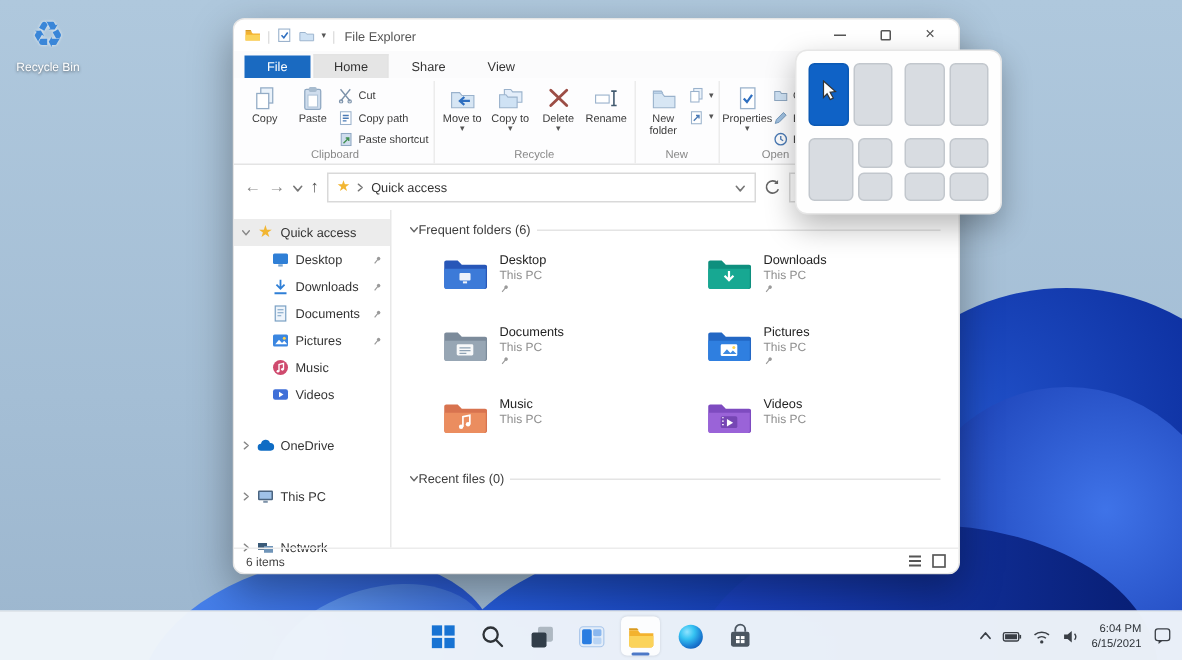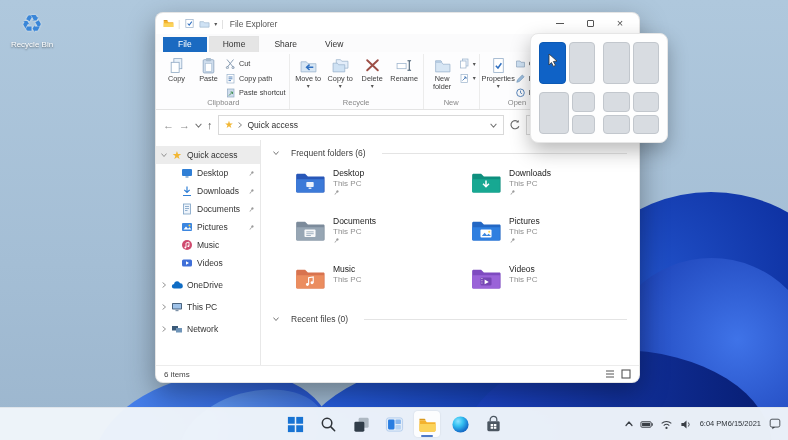--- a/index.html
+++ b/index.html
@@ -86,27 +86,27 @@
     font-family:"Liberation Sans",sans-serif;background:transparent;}
   .search-box input::placeholder{color:#8a8a8a;}
 
   .wbody{flex:1;display:flex;min-height:0;}
   .sidebar{width:105px;border-right:1px solid #e8e8e8;padding-top:6px;font-size:8.5px;
     color:#333;flex:0 0 auto;}
   .srow{height:18px;display:flex;align-items:center;padding:0 5px 0 5px;gap:4px;cursor:default;}
   .srow .chev{width:6px;height:6px;color:#888;flex:0 0 auto;}
   .srow.child{padding-left:25px;}
   .srow.selected{background:#ececec;}
-  .srow.root-gap{margin-top:4px;}
+  .srow.root-gap{margin-top:16px;}
   .sico{width:12px;height:12px;flex:0 0 auto;display:flex;align-items:center;justify-content:center;}
   .sstar{color:#f2b632;font-size:11px;line-height:1;}
   .spin{width:7px;height:7px;color:#9a9a9a;margin-left:auto;flex:0 0 auto;}
 
   .content{flex:1;padding:8px 12px 0 12px;min-width:0;position:relative;}
-  .sechead{display:flex;align-items:center;gap:12px;font-size:8.5px;color:#3c3c3c;}
+  .sechead{display:flex;align-items:center;gap:0;font-size:8.5px;color:#3c3c3c;}
   .sechead .chev{width:6px;height:6px;color:#666;}
   .sechead .rule{flex:1;border-top:1px solid #e4e4e4;margin-left:4px;}
   .tiles{display:grid;grid-template-columns:172px 172px;row-gap:6px;column-gap:4px;
     padding:10px 0 8px 22px;}
   .tile{display:flex;gap:8px;height:42px;cursor:default;}
   .tico{width:30px;height:24px;margin-top:2px;flex:0 0 auto;}
   .tmeta{display:flex;flex-direction:column;gap:1px;}
   .tname{font-size:8.5px;color:#222;}
   .tloc{font-size:8px;color:#8f8f8f;}
   .tpin{width:7px;height:7px;color:#9a9a9a;}
@@ -136,21 +136,21 @@
     display:flex;align-items:center;gap:7px;}
   .tbtn{width:26px;height:26px;display:flex;align-items:center;justify-content:center;
     border-radius:4px;position:relative;}
   .tbtn svg{width:19px;height:19px;}
   .tbtn.active{background:rgba(255,255,255,.85);box-shadow:0 0 2px rgba(0,0,0,.12);}
   .tbtn.active::after{content:"";position:absolute;bottom:0px;left:50%;transform:translateX(-50%);
     width:12px;height:2.5px;border-radius:2px;background:#4d79c7;}
   .tray{position:absolute;right:6px;top:0;bottom:0;display:flex;align-items:center;gap:7px;color:#3a3f46;}
   .tray .ti{width:13px;height:13px;}
   .tray .chevup{width:8px;height:8px;transform:rotate(-90deg);color:#3a3f46;}
-  .clock{display:flex;flex-direction:row;align-items:flex-end;font-size:7.5px;
+  .clock{display:flex;flex-direction:column;align-items:flex-end;font-size:7.5px;
     line-height:1.3;color:#2d3238;}
   .notif{width:14px;height:14px;}
 </style>
 </head>
 <body>
 
 <svg width="0" height="0" style="position:absolute">
   <defs>
     <symbol id="chevron" viewBox="0 0 8 8">
         <path d="M2.5 1l3.5 3-3.5 3" fill="none" stroke="currentColor" stroke-width="1.2" stroke-linecap="round" stroke-linejoin="round"></path>

